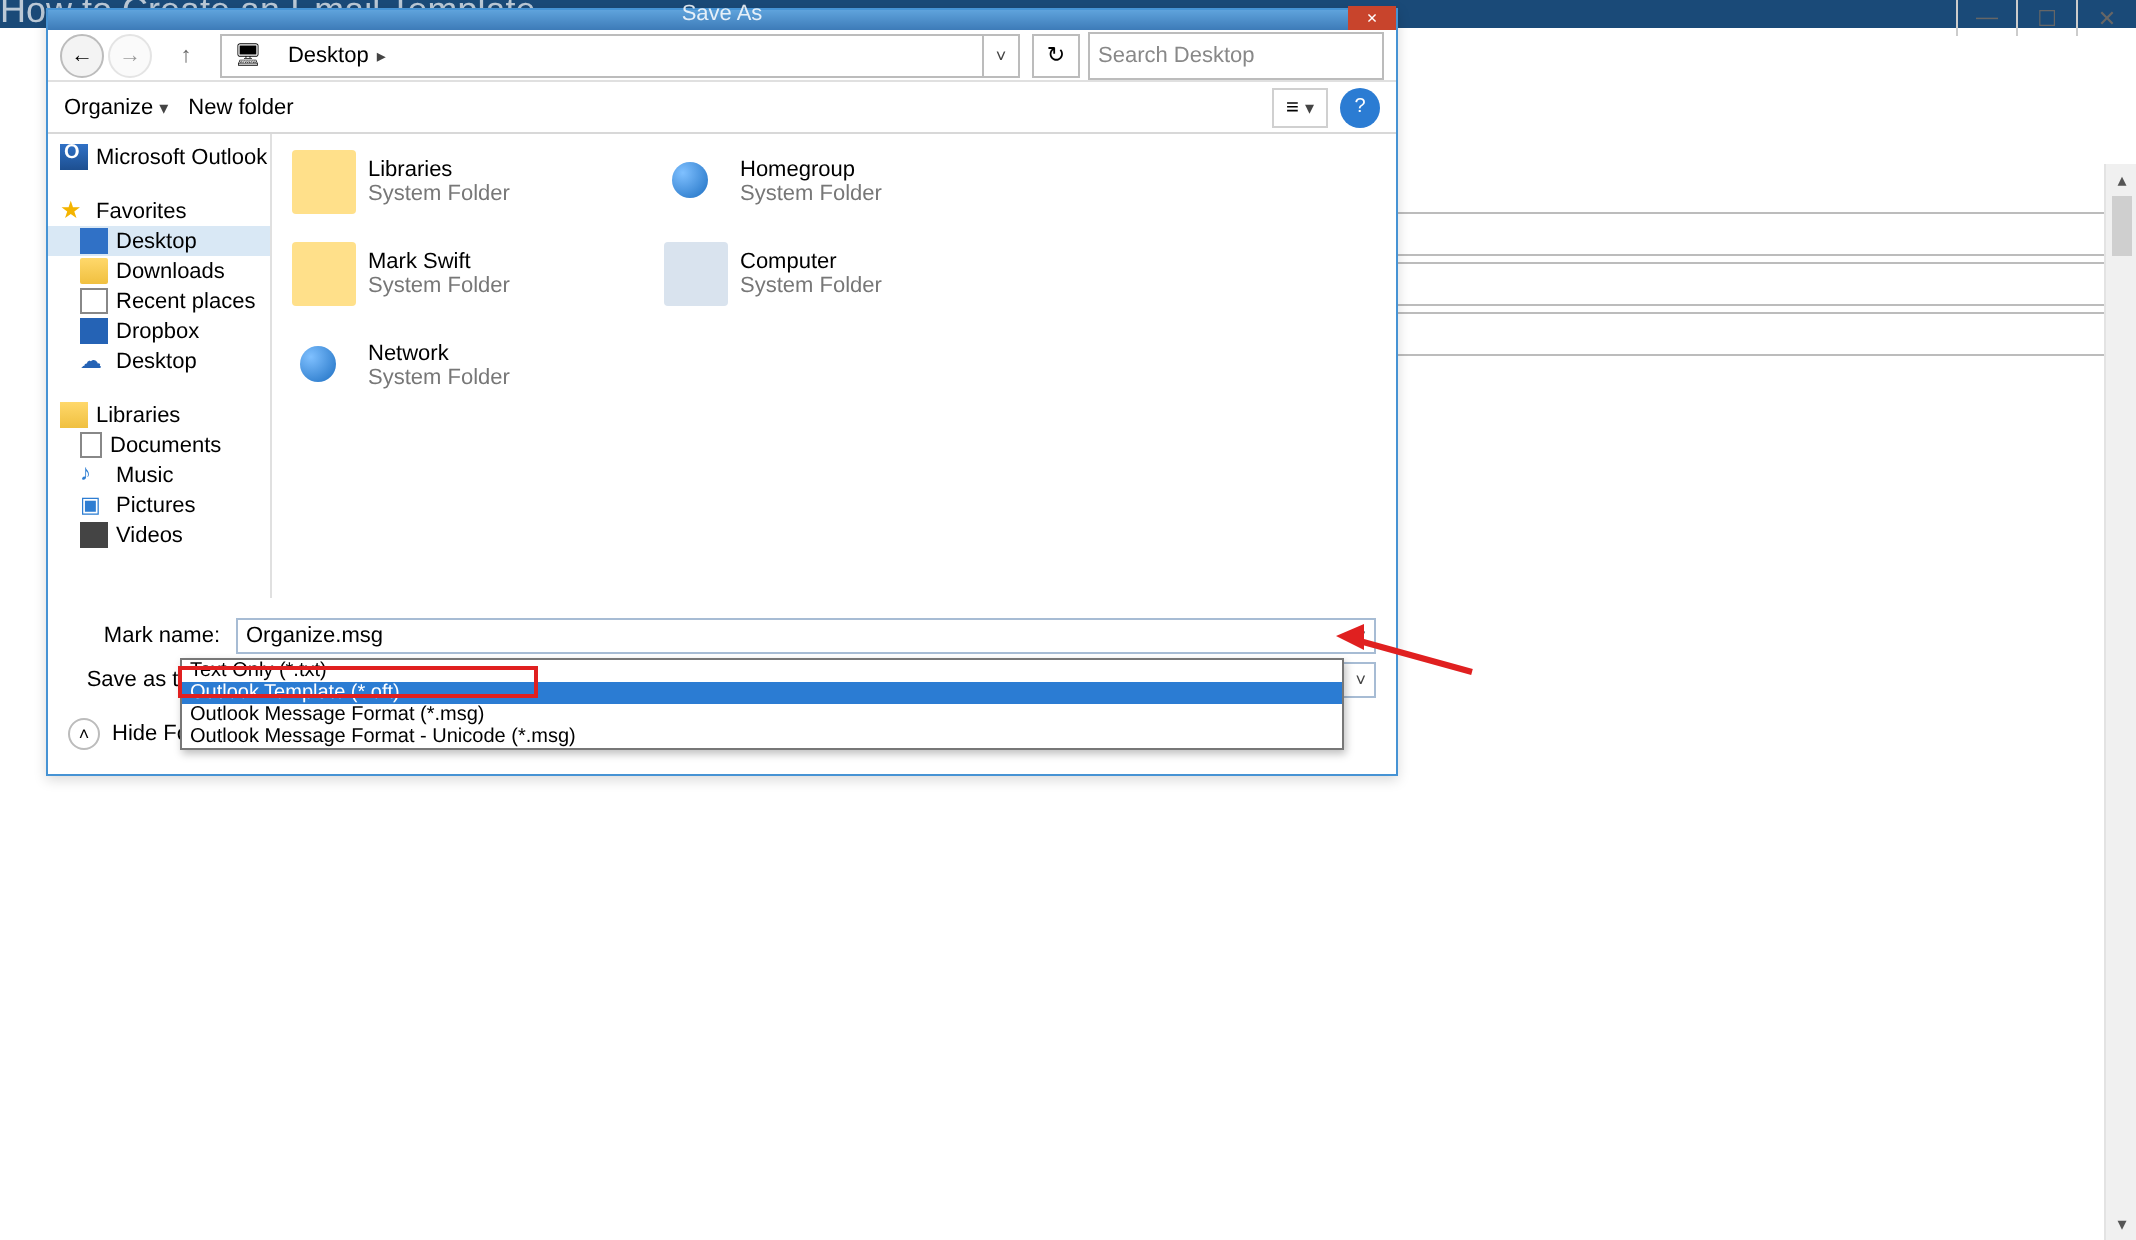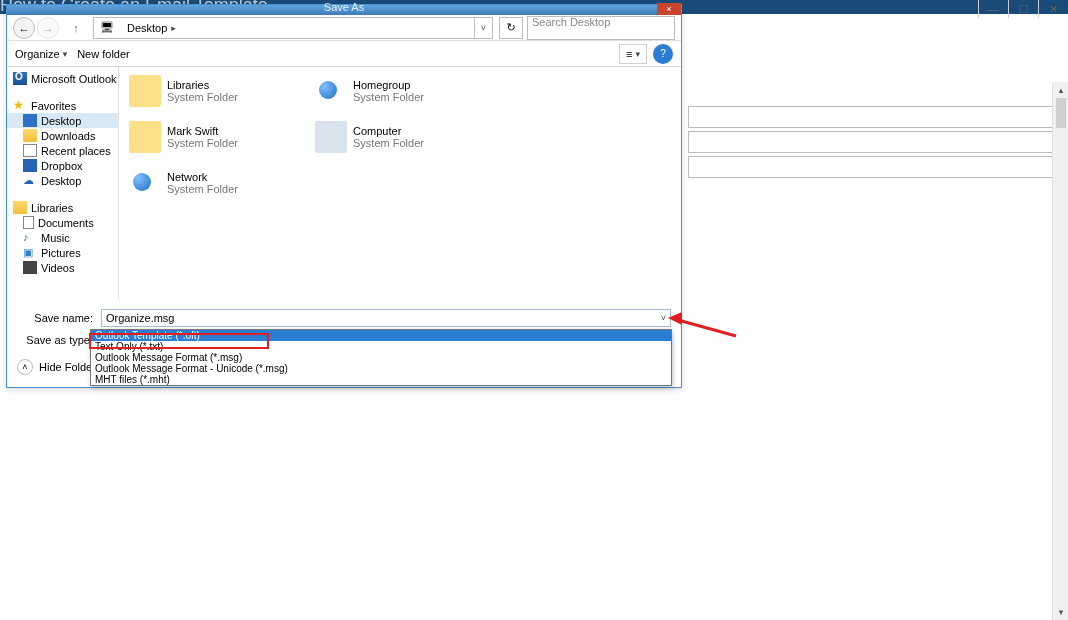--- a/index.html
+++ b/index.html
@@ -10,35 +10,35 @@
 .app-titlebar{position:absolute;left:0;top:0;right:0;height:14px;background:#1a4a78}
 .app-titletext{position:absolute;left:0;top:-5px;color:#fff;font-size:18px;opacity:.7}
 .app-winbtns{position:absolute;right:0;top:0;height:22px;display:flex}
 .app-winbtn{width:30px;height:18px;border-left:1px solid #ccc;display:flex;align-items:center;justify-content:center;color:#666}
 .app-field{position:absolute;left:688px;right:6px;height:22px;background:#fff;border:1px solid #bcbcbc}
 .app-scroll{position:absolute;right:0;top:82px;bottom:0;width:16px;background:#f0f0f0;border-left:1px solid #e3e3e3}
 .app-scrollthumb{position:absolute;left:3px;top:0;width:10px;height:30px;background:#cfcfcf}
 .app-scrollarrow{position:absolute;left:0;height:16px;width:16px;display:flex;align-items:center;justify-content:center;color:#555;font-size:9px}
 
 
-.dlg{position:absolute;left:6px;top:4px;width:676px;background:#fff;border:1px solid #4693d4;box-shadow:0 2px 6px rgba(0,0,0,.15)}
+.dlg{position:absolute;left:23px;top:4px;width:676px;background:#fff;border:1px solid #4693d4;box-shadow:0 2px 6px rgba(0,0,0,.15)}
 .dlg-titlebar{height:10px;background:linear-gradient(#5fa3dc,#3d7bb8);position:relative}
 .dlg-title{position:absolute;left:50%;transform:translateX(-50%);top:-4px;color:#fff;font-size:11px;opacity:.85}
 .dlg-close{position:absolute;right:0;top:-2px;background:#c8442c;color:#fff;width:24px;height:12px;text-align:center;font-size:9px;line-height:12px}
 
 .dlg-nav{height:26px;display:flex;align-items:center;padding:2px 6px;background:#fff;border-bottom:1px solid #e0e0e0}
 .navbtn{width:22px;height:22px;border:1px solid #bcbcbc;border-radius:11px;display:flex;align-items:center;justify-content:center;margin-right:2px;background:#f3f3f3}
 .navup{width:22px;height:22px;display:flex;align-items:center;justify-content:center;margin-left:4px;color:#666}
 .addr{flex:1;height:22px;border:1px solid #bcbcbc;margin:0 6px;display:flex;align-items:center}
 .addr .crumb{padding:0 6px}
 .addr .seg{border-left:1px solid transparent;padding:0 4px 0 6px;display:flex;align-items:center}
 .addr .chev{font-size:9px;color:#444;margin-left:4px}
 .addr-drop{width:18px;border-left:1px solid #bcbcbc;text-align:center;color:#444;font-size:9px;line-height:20px}
 .refresh{width:24px;height:22px;border:1px solid #bcbcbc;margin-right:4px;display:flex;align-items:center;justify-content:center}
-.search{width:148px;height:22px;border:1px solid #bcbcbc;display:flex;align-items:flex-end;padding:11px 4px;color:#888}
+.search{width:148px;height:22px;border:1px solid #bcbcbc;display:flex;align-items:center;padding:11px 4px;color:#888}
 
 .dlg-toolbar{height:26px;display:flex;align-items:center;padding:2px 8px;background:#fff;border-bottom:1px solid #d8d8d8}
 .tbtn{margin-right:10px;display:flex;align-items:center}
 .tdrop{font-size:9px;margin-left:3px;color:#444}
 .flex1{flex:1}
 .viewbtn{width:28px;height:20px;border:1px solid #d0d0d0;margin-left:4px;display:flex;align-items:center;justify-content:center}
 .helpbtn{width:20px;height:20px;border-radius:10px;background:#2b7cd3;color:#fff;display:flex;align-items:center;justify-content:center;margin-left:6px;font-size:10px}
 
 .dlg-body{display:flex;height:232px}
 
@@ -254,46 +254,45 @@
           <div class="meta">
             <span class="name">Network</span>
             <span class="sub">System Folder</span>
           </div>
         </div>
     </div>
   </div>
 
   <div class="dlg-bottom">
     <div class="fld">
-      <label>Save name:</label>
+      <label>Mark name:</label>
       <div class="txt">
         <span>Organize.msg</span>
         <span class="car">˅</span>
       </div>
     </div>
     <div class="fld">
       <label>Save as type:</label>
       <div class="txt">
         <span>Outlook Message Format - Unicode (*.msg)</span>
         <span class="car">˅</span>
       </div>
     </div>
     <div class="hidefld">
       <span class="chev">˄</span>
       <span>Hide Folders</span>
     </div>
   </div>
 </div>
 
 <div class="dropdown" id="type-dropdown">
+    <div class="opt">Text Only (*.txt)</div>
     <div class="opt hl">Outlook Template (*.oft)</div>
-    <div class="opt">Text Only (*.txt)</div>
     <div class="opt">Outlook Message Format (*.msg)</div>
     <div class="opt">Outlook Message Format - Unicode (*.msg)</div>
-    <div class="opt">MHT files (*.mht)</div>
   </div>
 
 <div class="red-box"></div>
 
 <div class="arrow" style="left:668px;top:312px">
   <svg width="70" height="30">
     <line x1="68" y1="24" x2="10" y2="8" stroke="#e02020" stroke-width="3"></line>
     <polygon points="0,6 14,0 14,13" fill="#e02020"></polygon>
   </svg>
 </div>

